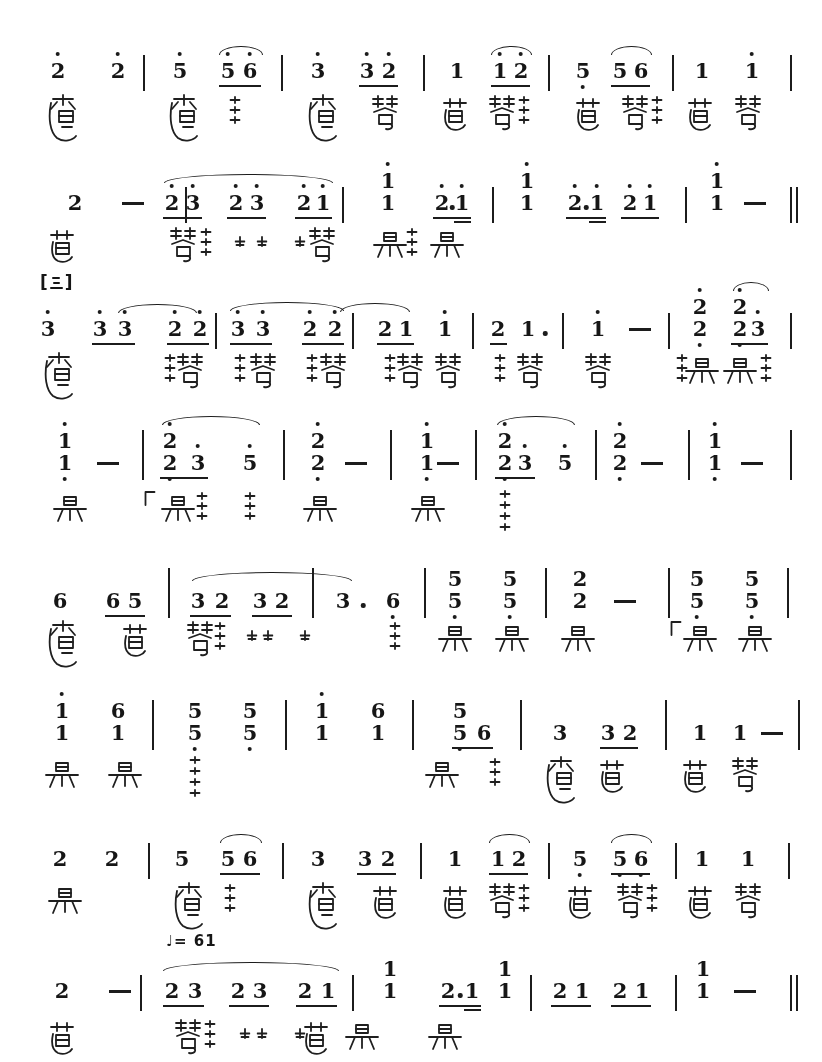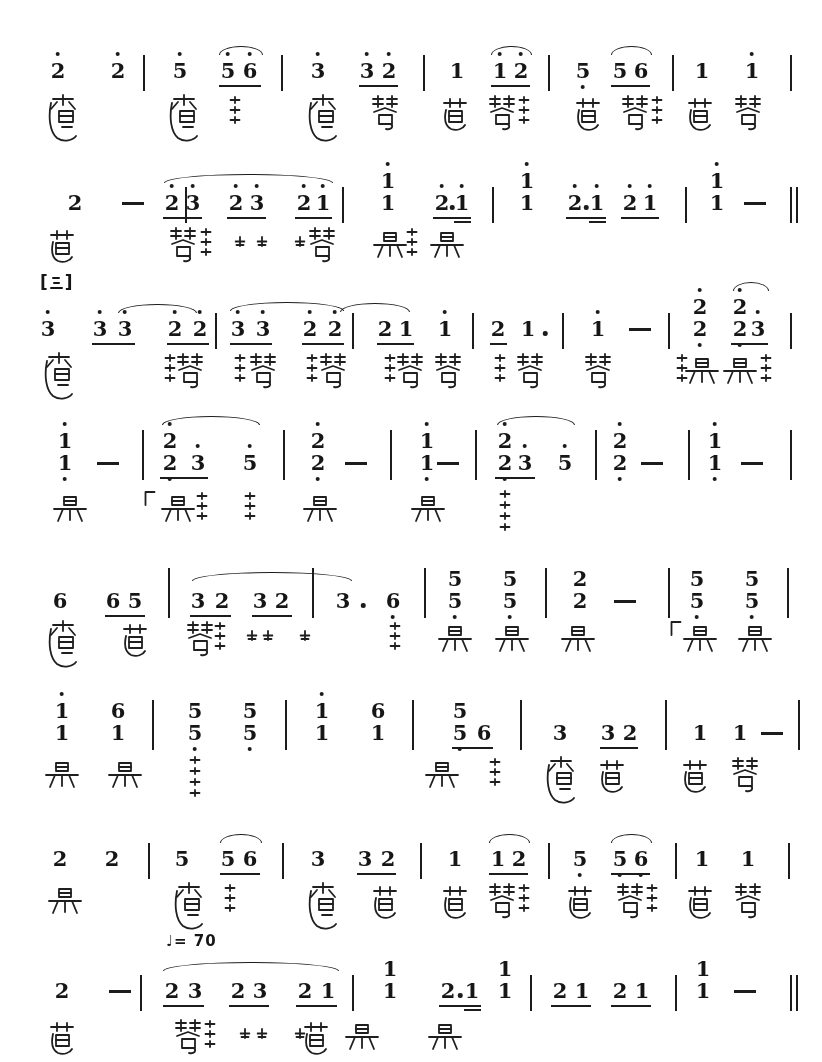--- a/index.html
+++ b/index.html
@@ -75,21 +75,21 @@
       </symbol>
       <symbol id="g-vtext" viewBox="0 0 13 46">
         <path d="M2 4 H11 M6.5 1 V7"></path>
         <path d="M2 15 H11 M6.5 12 V18"></path>
         <path d="M2 26 H11 M6.5 23 V29"></path>
         <path d="M2 37 H11 M6.5 34 V40"></path>
       </symbol>
     </defs>
   </svg>
 
-  <div class="tempo" style="left: 166px; top: 932px;">♩= 70</div>
+  <div class="tempo" style="left: 166px; top: 932px;">♩= 61</div>
 
   <div class="section" style="left: 40px; top: 272px;">
     <span>[</span>
     <span class="cn3">
         <i></i>
         <i></i>
         <i></i>
       </span>
     <span>]</span>
   </div>

